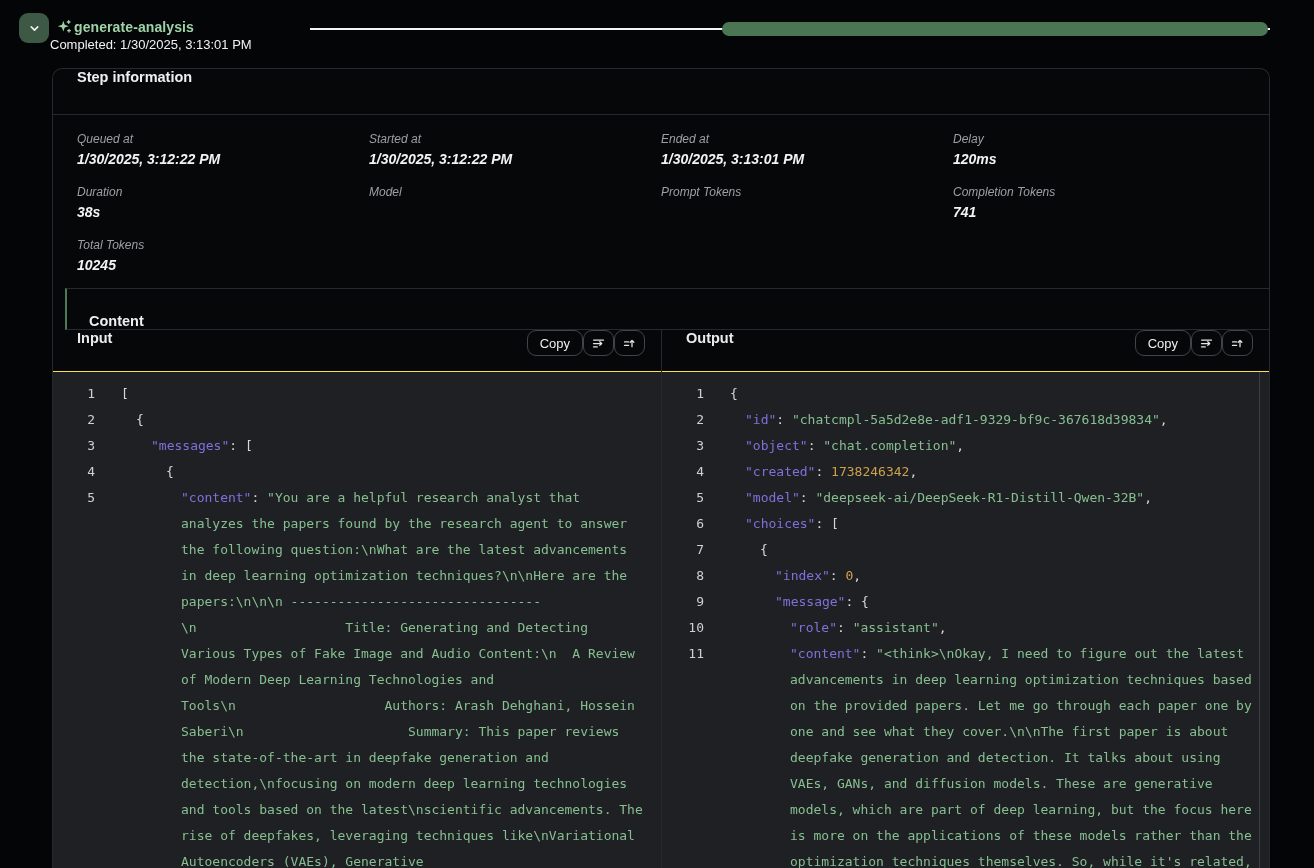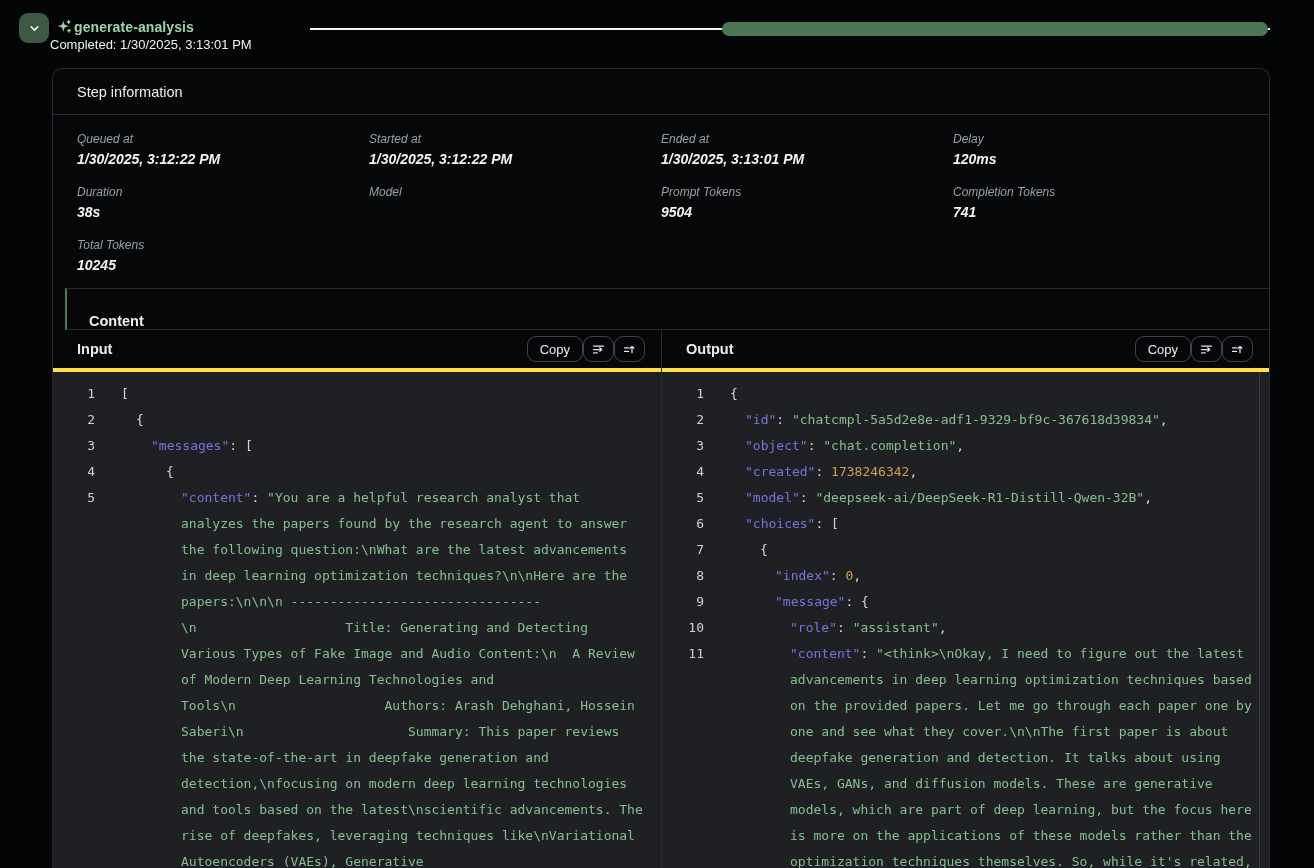--- a/index.html
+++ b/index.html
@@ -24,22 +24,22 @@
   .tl-line { position:absolute; left:310px; top:28px; width:960px; height:1.5px; background:#f3f4f5; }
   .tl-bar  { position:absolute; left:722px; top:22px; width:546px; height:14px; border-radius:7px; background:#4a7654; cursor:pointer; }
 
   
   .card {
     position:absolute; left:52px; top:68px; width:1218px; height:800px;
     background:#060708; border:1px solid #26292d; border-bottom:none;
     border-radius:10px 10px 0 0; display:flex; flex-direction:column; overflow:hidden;
   }
   .sec-hdr {
-    flex:0 0 46px; display:flex; align-items:center; padding:0 24px;
-    border-bottom:1px solid #26292d; font-size:14.5px; font-weight:400; color:#edeff1;
+    flex:0 0 46px; display:flex; align-items:flex-start; padding:0 24px;
+    border-bottom:1px solid #26292d; font-size:14.5px; font-weight:700; color:#edeff1;
   }
   .info-grid {
     display:grid; grid-template-columns:repeat(4,1fr);
     row-gap:18px; padding:17px 24px 15px 24px;font-style:italic;
   }
   .info-label { font-size:12px; color:#9aa0a5; margin-bottom:5px; }
   .info-value {
     font-size:14px; font-weight:700; color:#f2f3f5;
     white-space:nowrap; overflow:hidden; text-overflow:ellipsis; padding-right:20px;
   }
@@ -48,22 +48,22 @@
     border-top:1px solid #26292d; border-bottom:1px solid #26292d;
     border-left:2px solid #4c7a58;
     font-size:14.5px; font-weight:600; color:#edeff1;margin-left:12px;
   }
 
   
   .panels { flex:1; display:flex; min-height:0; }
   .panel { flex:1 1 50%; display:flex; flex-direction:column; min-width:0; }
   .panel-right { border-left:1px solid #26292d; }
   .panel-hdr {
-    flex:0 0 42px; display:flex; align-items:center; 
-    padding:0 16px 0 24px; border-bottom:4px solid #fde047;
+    flex:0 0 42px; display:flex; align-items:flex-start; 
+    padding:0 16px 0 24px; border-bottom:1px solid #fde047;
   }
   .panel-title { flex:1; font-size:14.5px; font-weight:600; color:#e9ebed; }
   .btn {
     height:26px; padding:0 12px; border-radius:9px; border:1px solid #40444a;
     background:transparent; color:#eceef0; font-size:13px; font-family:inherit; cursor:pointer;
   }
   .icon-btn {
     width:31px; height:26px; border-radius:9px; border:1px solid #40444a;
     background:transparent; color:#e3e5e7; display:flex; align-items:center;
     justify-content:center; cursor:pointer; padding:0;
@@ -134,21 +134,20 @@
         </div>
         <div>
           <div class="info-label">Duration</div>
           <div class="info-value">38s</div>
         </div>
         <div>
           <div class="info-label">Model</div>
         </div>
         <div>
           <div class="info-label">Prompt Tokens</div>
-          <div class="info-value">9504</div>
         </div>
         <div>
           <div class="info-label">Completion Tokens</div>
           <div class="info-value">741</div>
         </div>
         <div>
           <div class="info-label">Total Tokens</div>
           <div class="info-value">10245</div>
         </div>
       </div>

